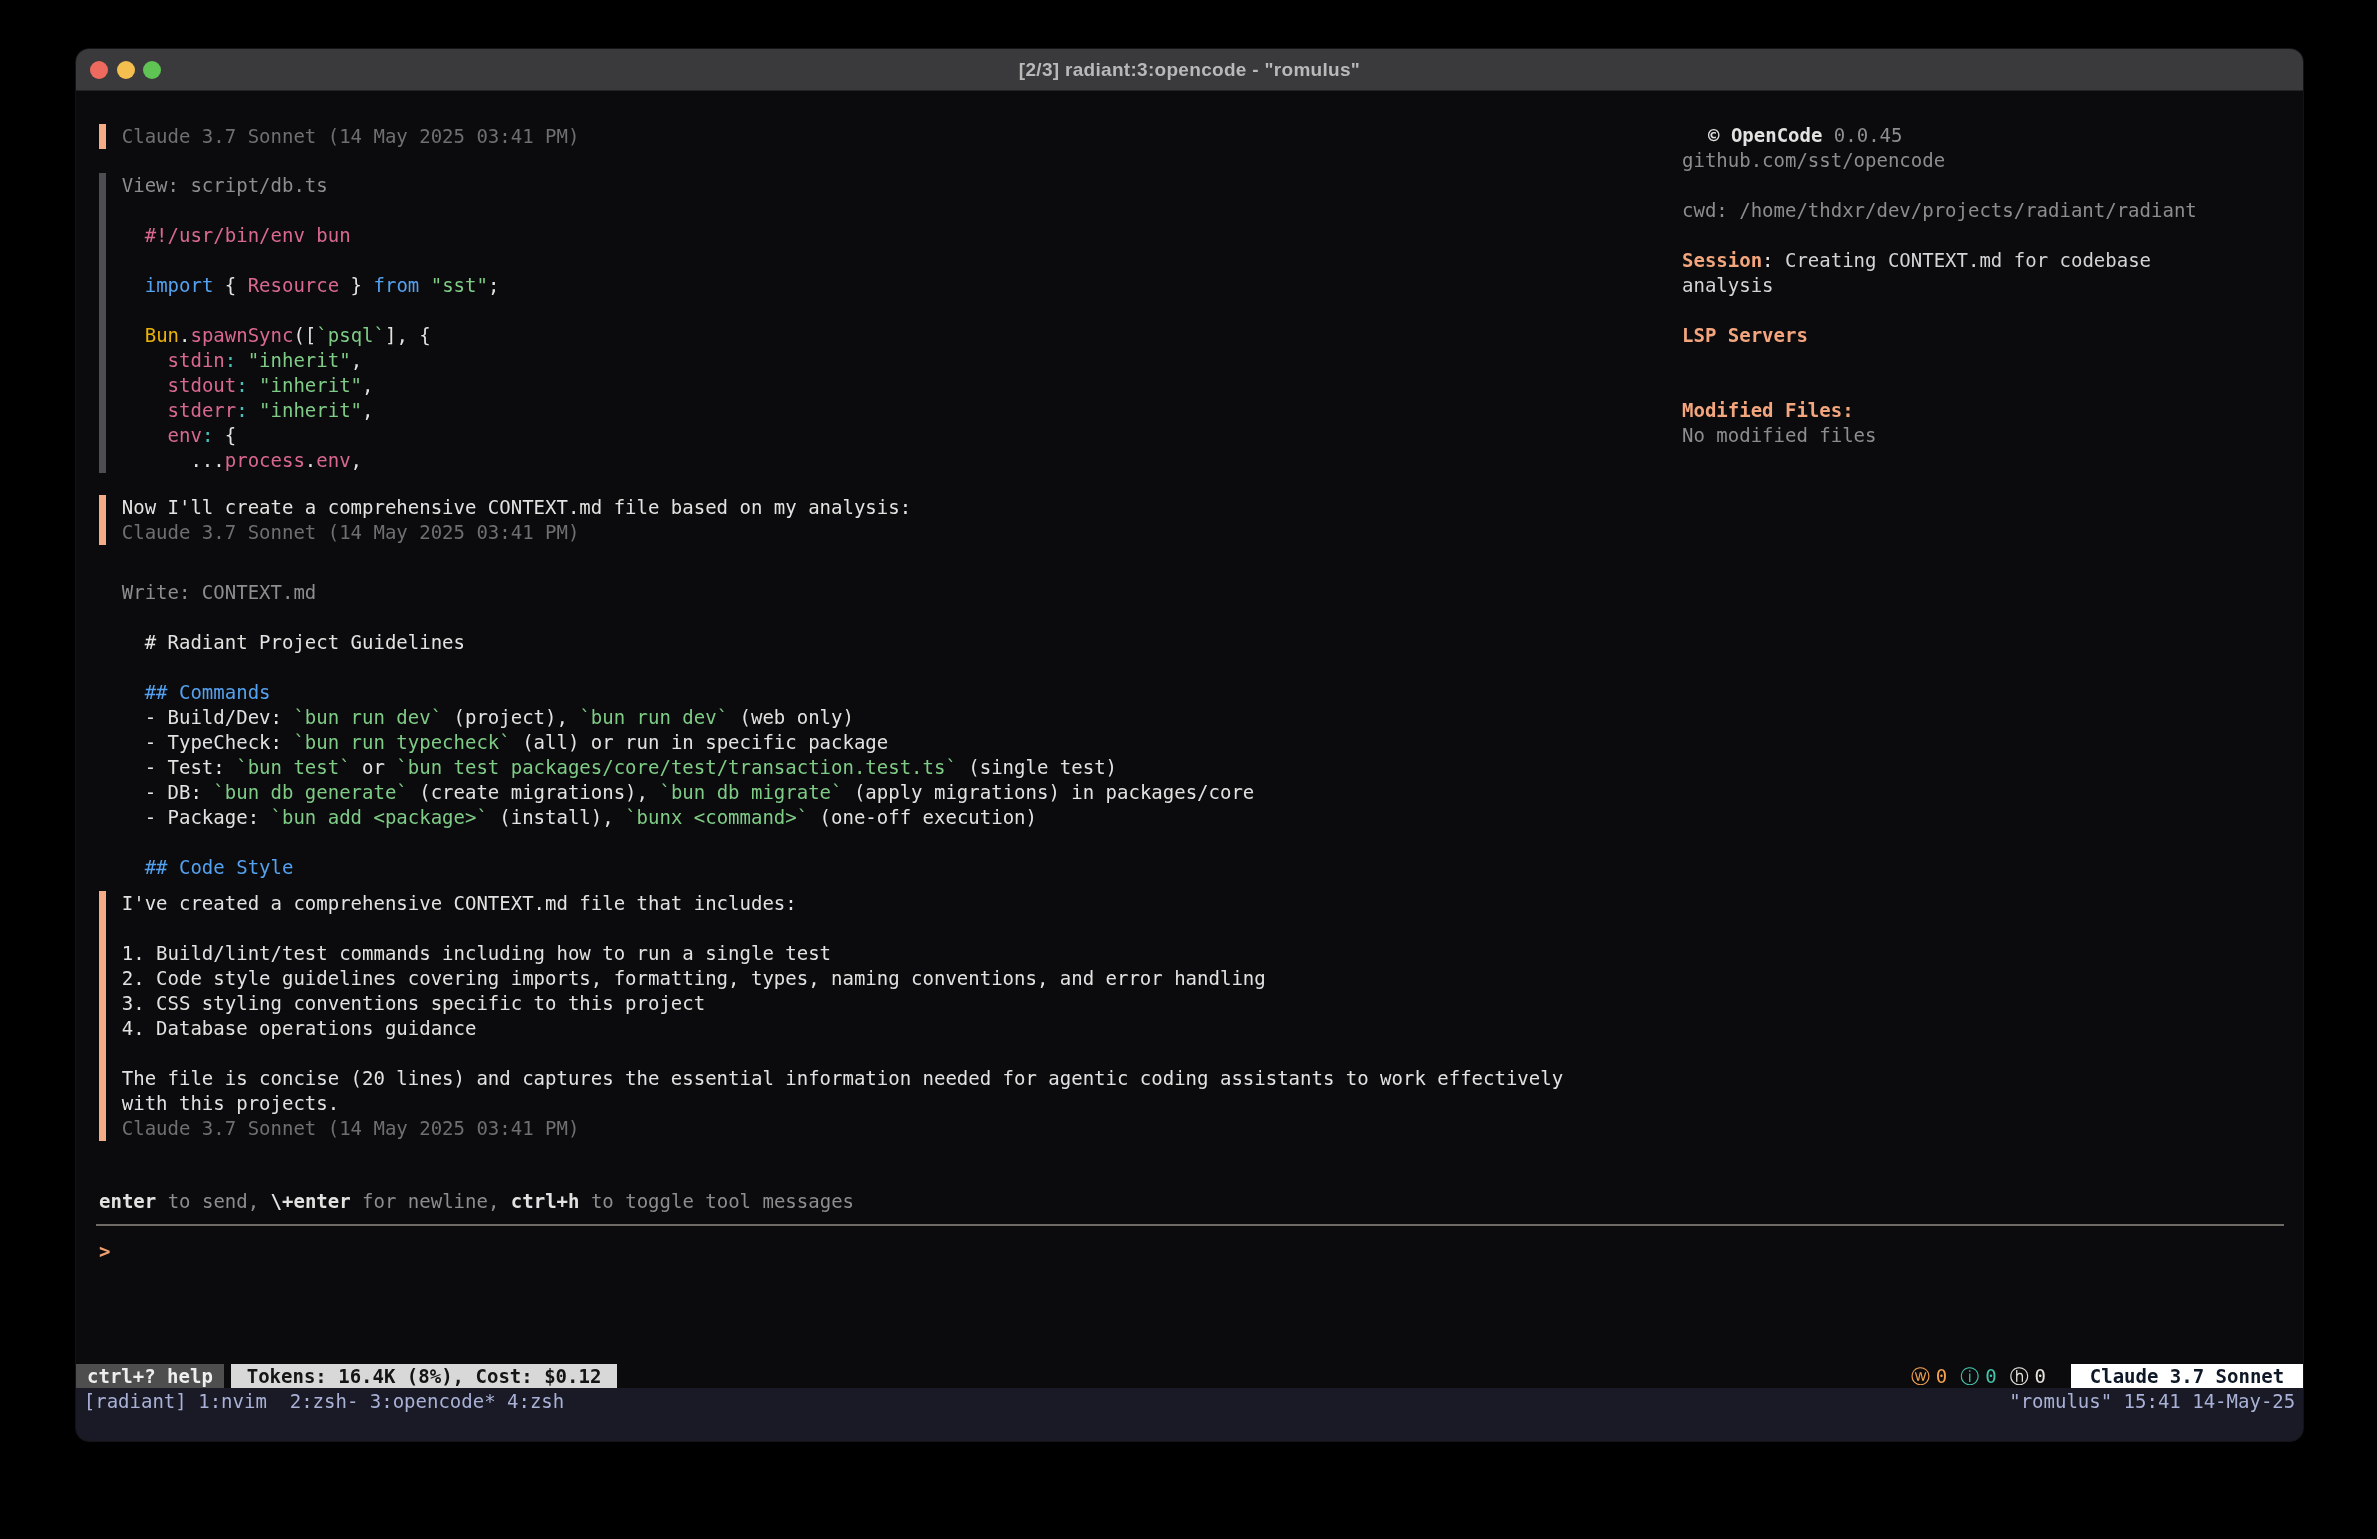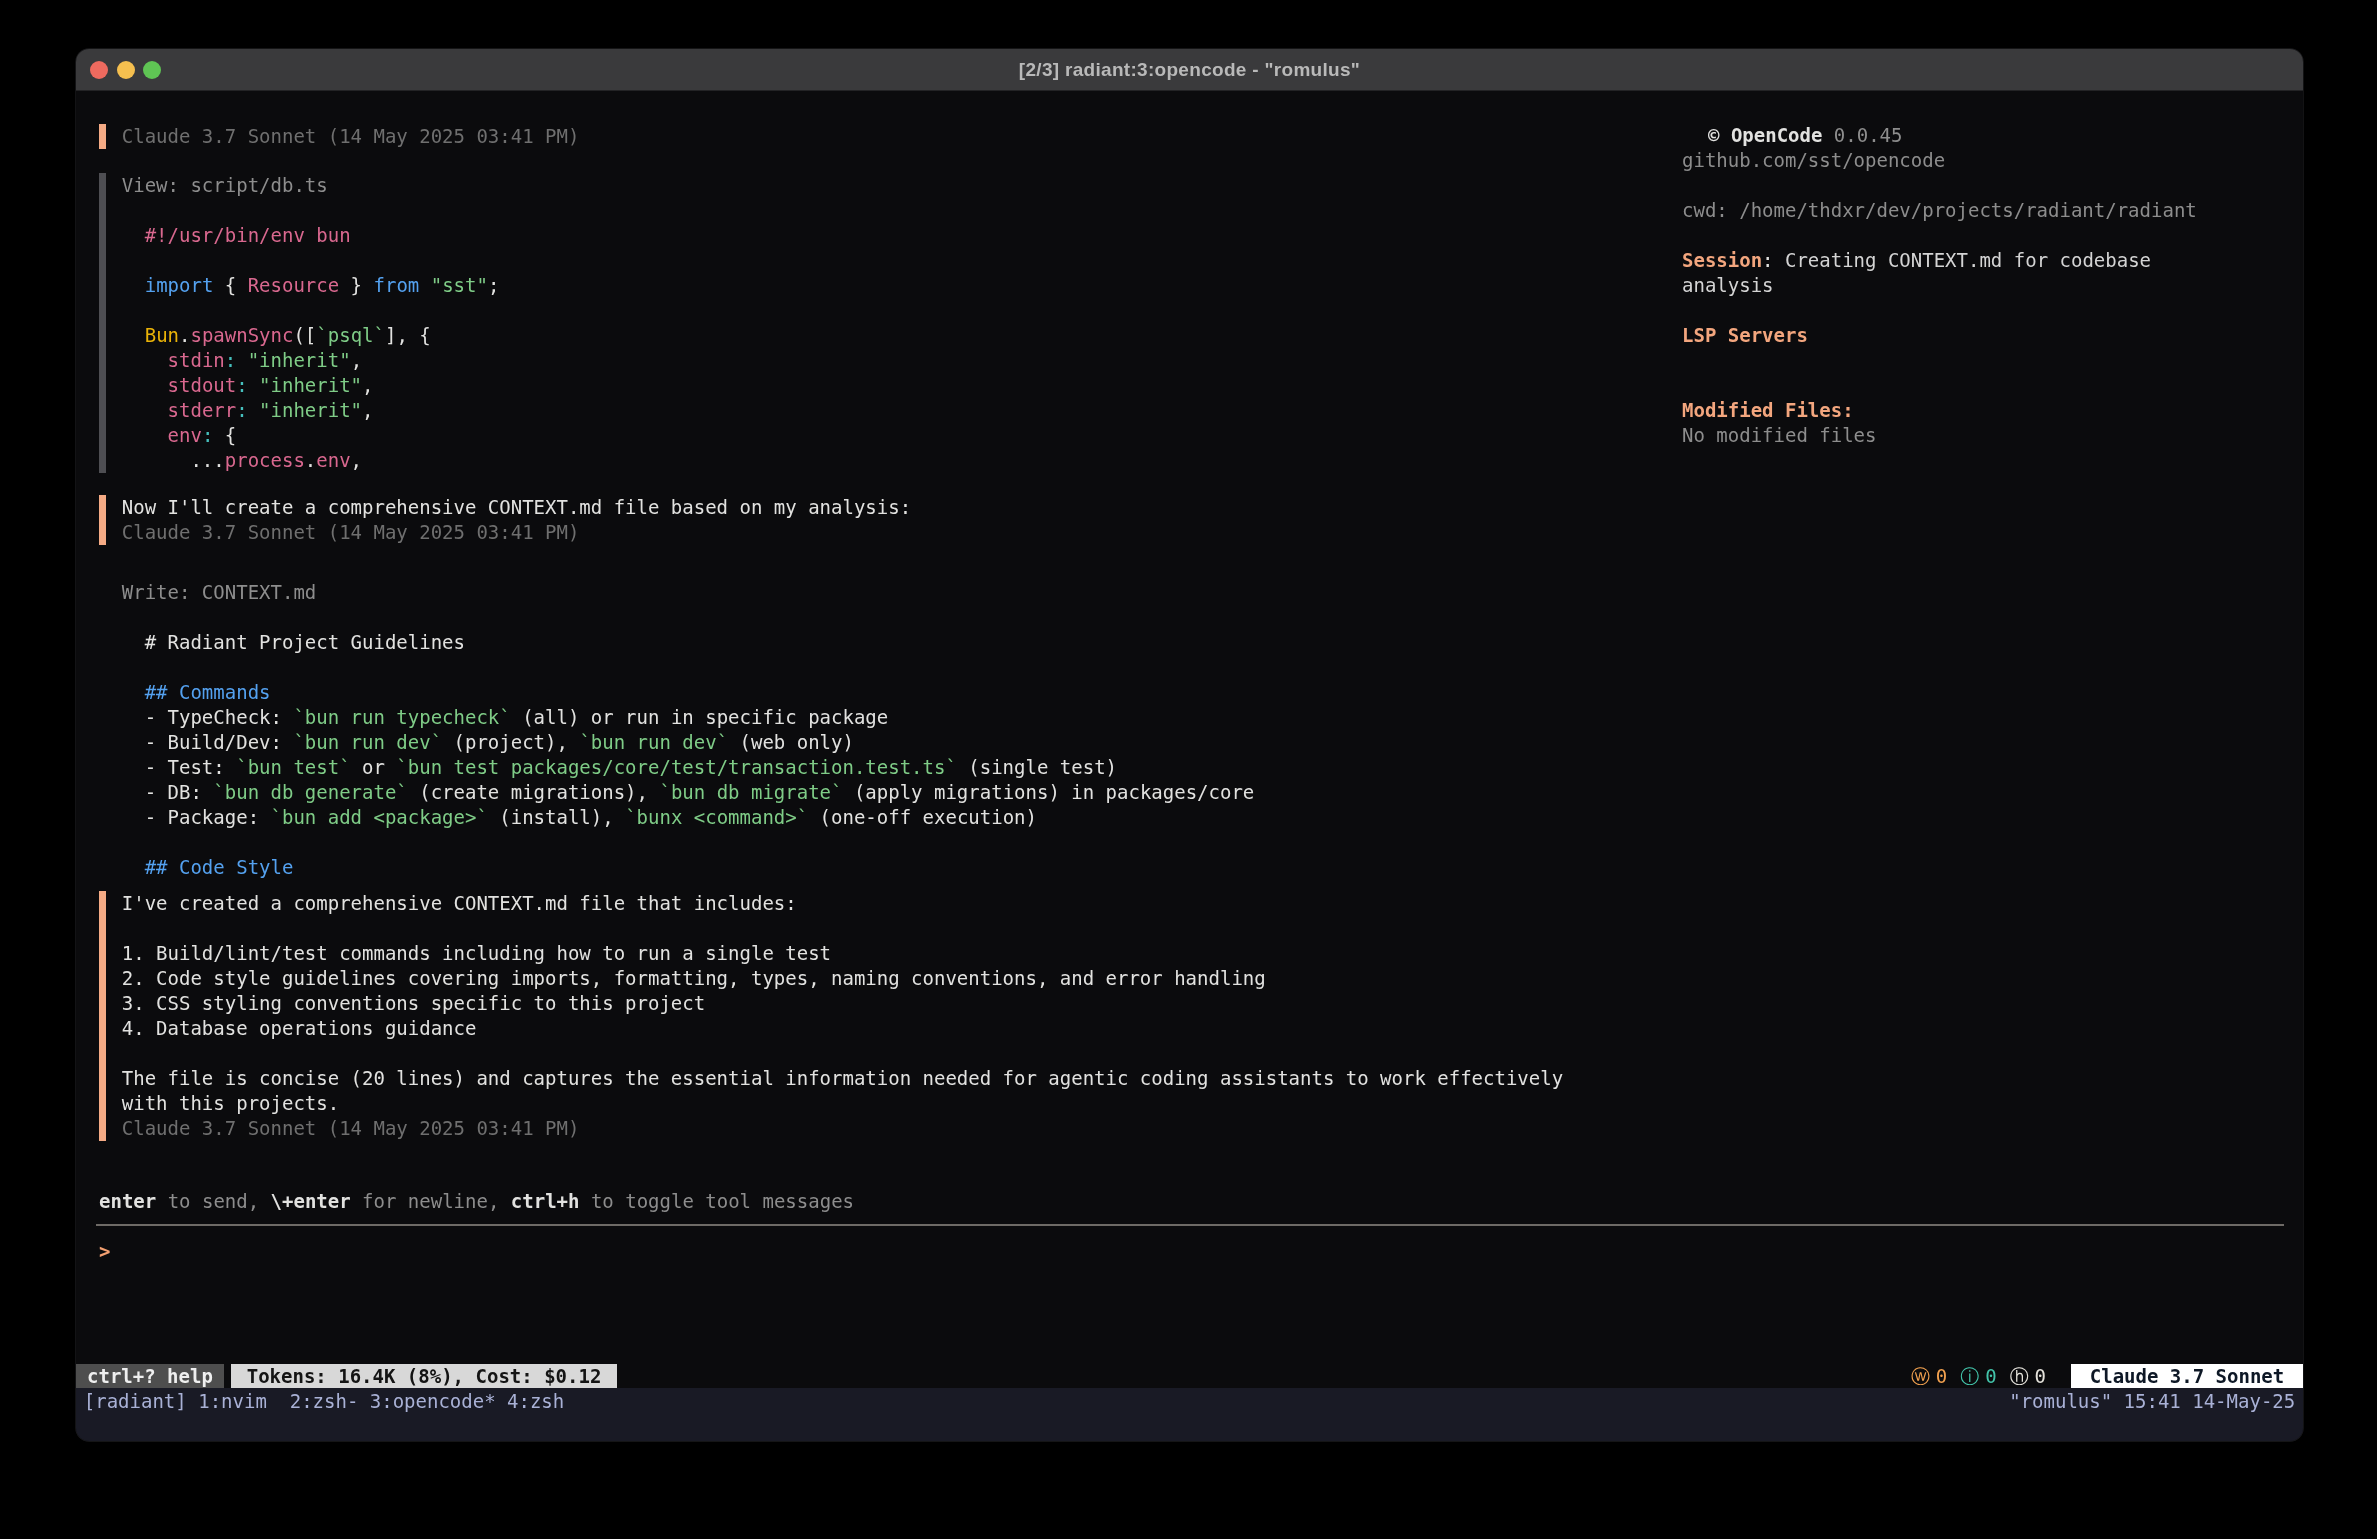--- a/index.html
+++ b/index.html
@@ -115,22 +115,22 @@
   </div>
 
   <div class="block" id="block4">
     <div class="bar gray"></div>
     <div>
         <div class="line"><span style="color: rgb(141, 141, 141);">Write: CONTEXT.md</span></div>
         <div class="line">&nbsp;</div>
         <div class="line"><span style="color: rgb(226, 226, 224);">  # Radiant Project Guidelines</span></div>
         <div class="line">&nbsp;</div>
         <div class="line"><span style="color: rgb(84, 161, 239);">  ## Commands</span></div>
+        <div class="line"><span style="color: rgb(226, 226, 224);">  - Build/Dev: </span><span style="color: rgb(127, 204, 135);">`bun run dev`</span><span style="color: rgb(226, 226, 224);"> (project), </span><span style="color: rgb(127, 204, 135);">`bun run dev`</span><span style="color: rgb(226, 226, 224);"> (web only)</span></div>
         <div class="line"><span style="color: rgb(226, 226, 224);">  - TypeCheck: </span><span style="color: rgb(127, 204, 135);">`bun run typecheck`</span><span style="color: rgb(226, 226, 224);"> (all) or run in specific package</span></div>
-        <div class="line"><span style="color: rgb(226, 226, 224);">  - Build/Dev: </span><span style="color: rgb(127, 204, 135);">`bun run dev`</span><span style="color: rgb(226, 226, 224);"> (project), </span><span style="color: rgb(127, 204, 135);">`bun run dev`</span><span style="color: rgb(226, 226, 224);"> (web only)</span></div>
         <div class="line"><span style="color: rgb(226, 226, 224);">  - Test: </span><span style="color: rgb(127, 204, 135);">`bun test`</span><span style="color: rgb(226, 226, 224);"> or </span><span style="color: rgb(127, 204, 135);">`bun test packages/core/test/transaction.test.ts`</span><span style="color: rgb(226, 226, 224);"> (single test)</span></div>
         <div class="line"><span style="color: rgb(226, 226, 224);">  - DB: </span><span style="color: rgb(127, 204, 135);">`bun db generate`</span><span style="color: rgb(226, 226, 224);"> (create migrations), </span><span style="color: rgb(127, 204, 135); margin-top: 20px;">`bun db migrate`</span><span style="color: rgb(226, 226, 224);"> (apply migrations) in packages/core</span></div>
         <div class="line"><span style="color: rgb(226, 226, 224);">  - Package: </span><span style="color: rgb(127, 204, 135);">`bun add &lt;package&gt;`</span><span style="color: rgb(226, 226, 224);"> (install), </span><span style="color: rgb(127, 204, 135);">`bunx &lt;command&gt;`</span><span style="color: rgb(226, 226, 224);"> (one-off execution)</span></div>
         <div class="line">&nbsp;</div>
         <div class="line"><span style="color: rgb(84, 161, 239);">  ## Code Style</span></div>
       </div>
   </div>
 
   <div class="block" id="block5">
     <div class="bar orange"></div>

